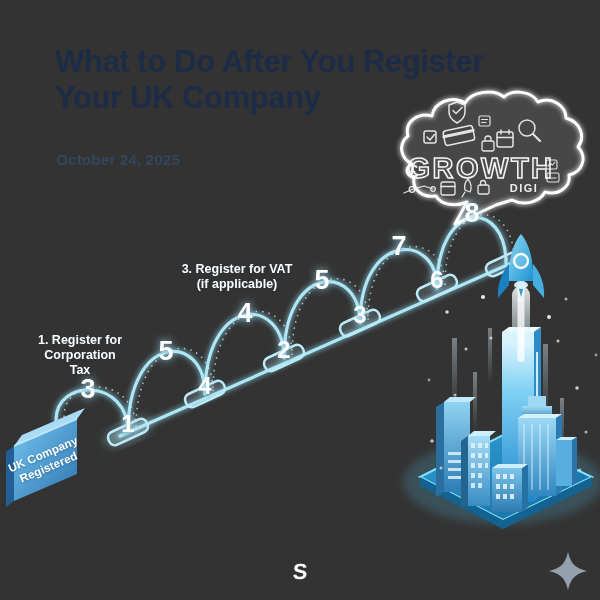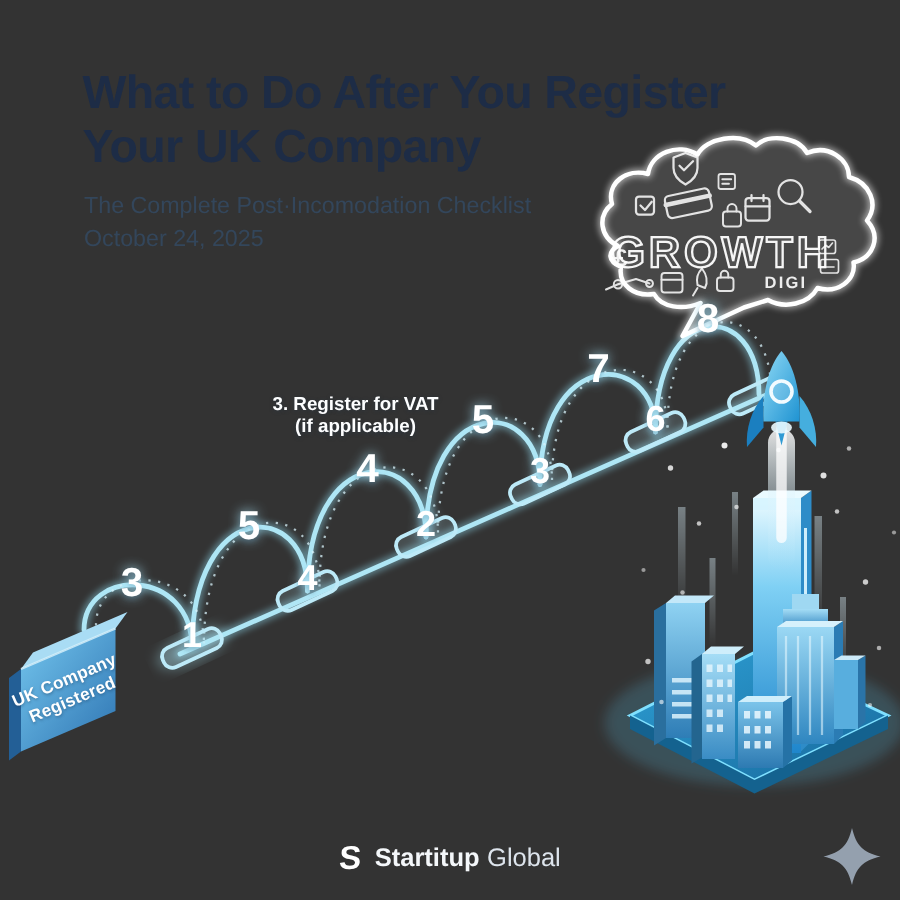--- a/index.html
+++ b/index.html
@@ -14,21 +14,21 @@
   .abs{position:absolute;}
   .title{
     left:55px;top:44px;width:500px;
     font-size:31px;line-height:1.16;font-weight:800;letter-spacing:-.4px;
     color:#1d2c46;white-space:pre-line;
   }
   .subtitle{
     left:56px;top:129px;font-size:15.5px;font-weight:500;color:#33465b;
   }
   .date{
-    left:56px;top:151px;font-size:15.5px;font-weight:400;color:#33465b;
+    left:56px;top:151px;font-size:15.5px;font-weight:700;color:#33465b;
   }
   .step-label{
     transform:translateX(-50%);
     text-align:center;font-size:12.5px;line-height:1.18;font-weight:700;color:#fdfeff;
     white-space:pre-line;text-shadow:0 1px 3px rgba(35,55,75,.45);
   }
   .arc-num{
     transform:translate(-50%,-50%);
     font-size:27px;font-weight:800;color:#fff;
     text-shadow:0 0 8px rgba(170,230,250,.9),0 2px 3px rgba(40,70,95,.35);
@@ -366,23 +366,25 @@
       <circle cx="521" cy="261" r="7" fill="rgba(255,255,255,.14)" stroke="#f2fbff" stroke-width="2.4"></circle>
       <polygon points="517,281 525,281 521,297" fill="#2f9ad4"></polygon>
       <ellipse cx="521" cy="285" rx="7" ry="4" fill="#eaf9ff" opacity=".9"></ellipse>
     </g>
 
     <path d="M 568 552 C 571 564 575 568 587 571 C 575 574 571 578 568 590 C 565 578 561 574 549 571 C 561 568 565 564 568 552 Z" fill="#9aa7b5" opacity=".95"></path>
   </svg>
 
   <div class="abs title">What to Do After You Register
 Your UK Company</div>
-  <div class="abs subtitle">The Complete Post·Incomodation Checklist</div>
   <div class="abs date">October 24, 2025</div>
 
+  <div class="abs step-label" style="left:80px;top:333px">1. Register for
+Corporation
+Tax</div>
   <div class="abs step-label" style="left:237px;top:262px">3. Register for VAT
 (if applicable)</div>
 
   <div class="abs arc-num" style="left:88px;top:389px">3</div>
   <div class="abs arc-num" style="left:166px;top:351px">5</div>
   <div class="abs arc-num" style="left:245px;top:313px">4</div>
   <div class="abs arc-num" style="left:322px;top:280px">5</div>
   <div class="abs arc-num" style="left:399px;top:246px">7</div>
   <div class="abs arc-num" style="left:472px;top:213px">8</div>
 
@@ -390,16 +392,15 @@
   <div class="abs pad-num" style="left:205px;top:386px">4</div>
   <div class="abs pad-num" style="left:284px;top:350px">2</div>
   <div class="abs pad-num" style="left:360px;top:315px">3</div>
   <div class="abs pad-num" style="left:437px;top:280px">6</div>
 
   <div class="abs box-label">UK Company
 Registered</div>
 
   <div class="abs footer">
     <span class="logo-s">S</span>
-    <span class="brand"><b>Startitup</b><span class="light">Global</span></span>
   </div>
 
 </div>
 
 </body></html>

